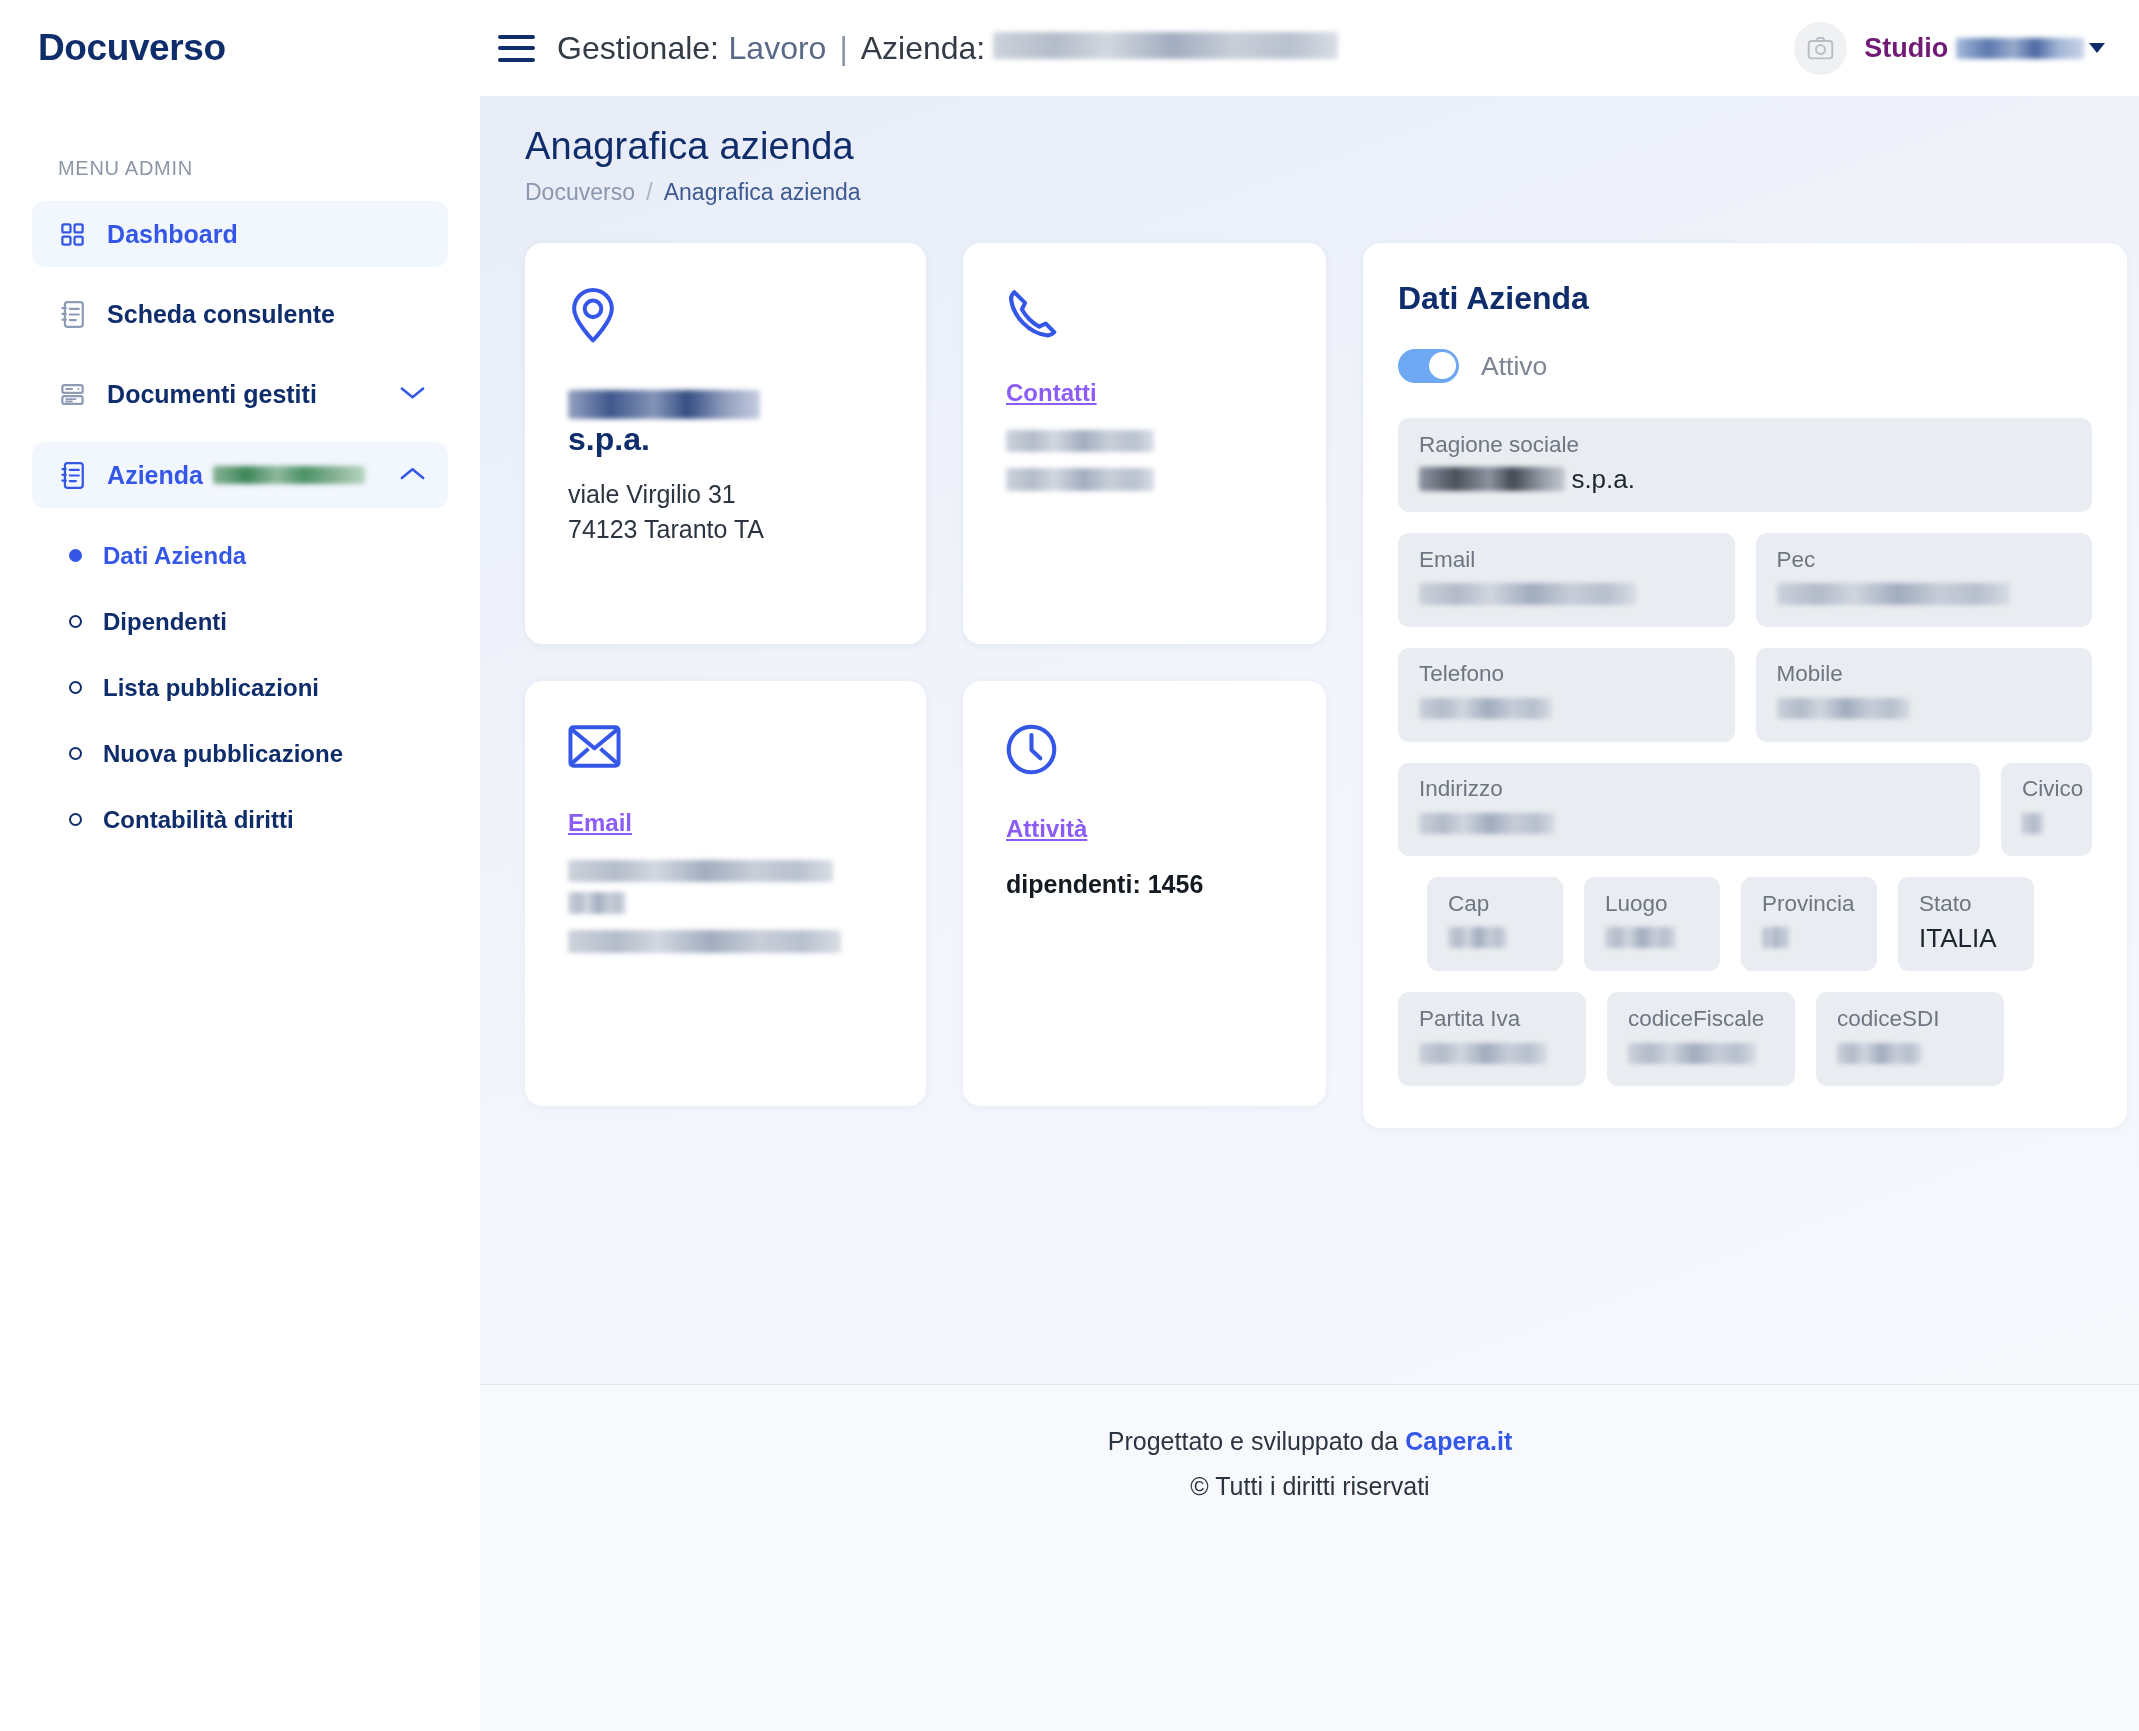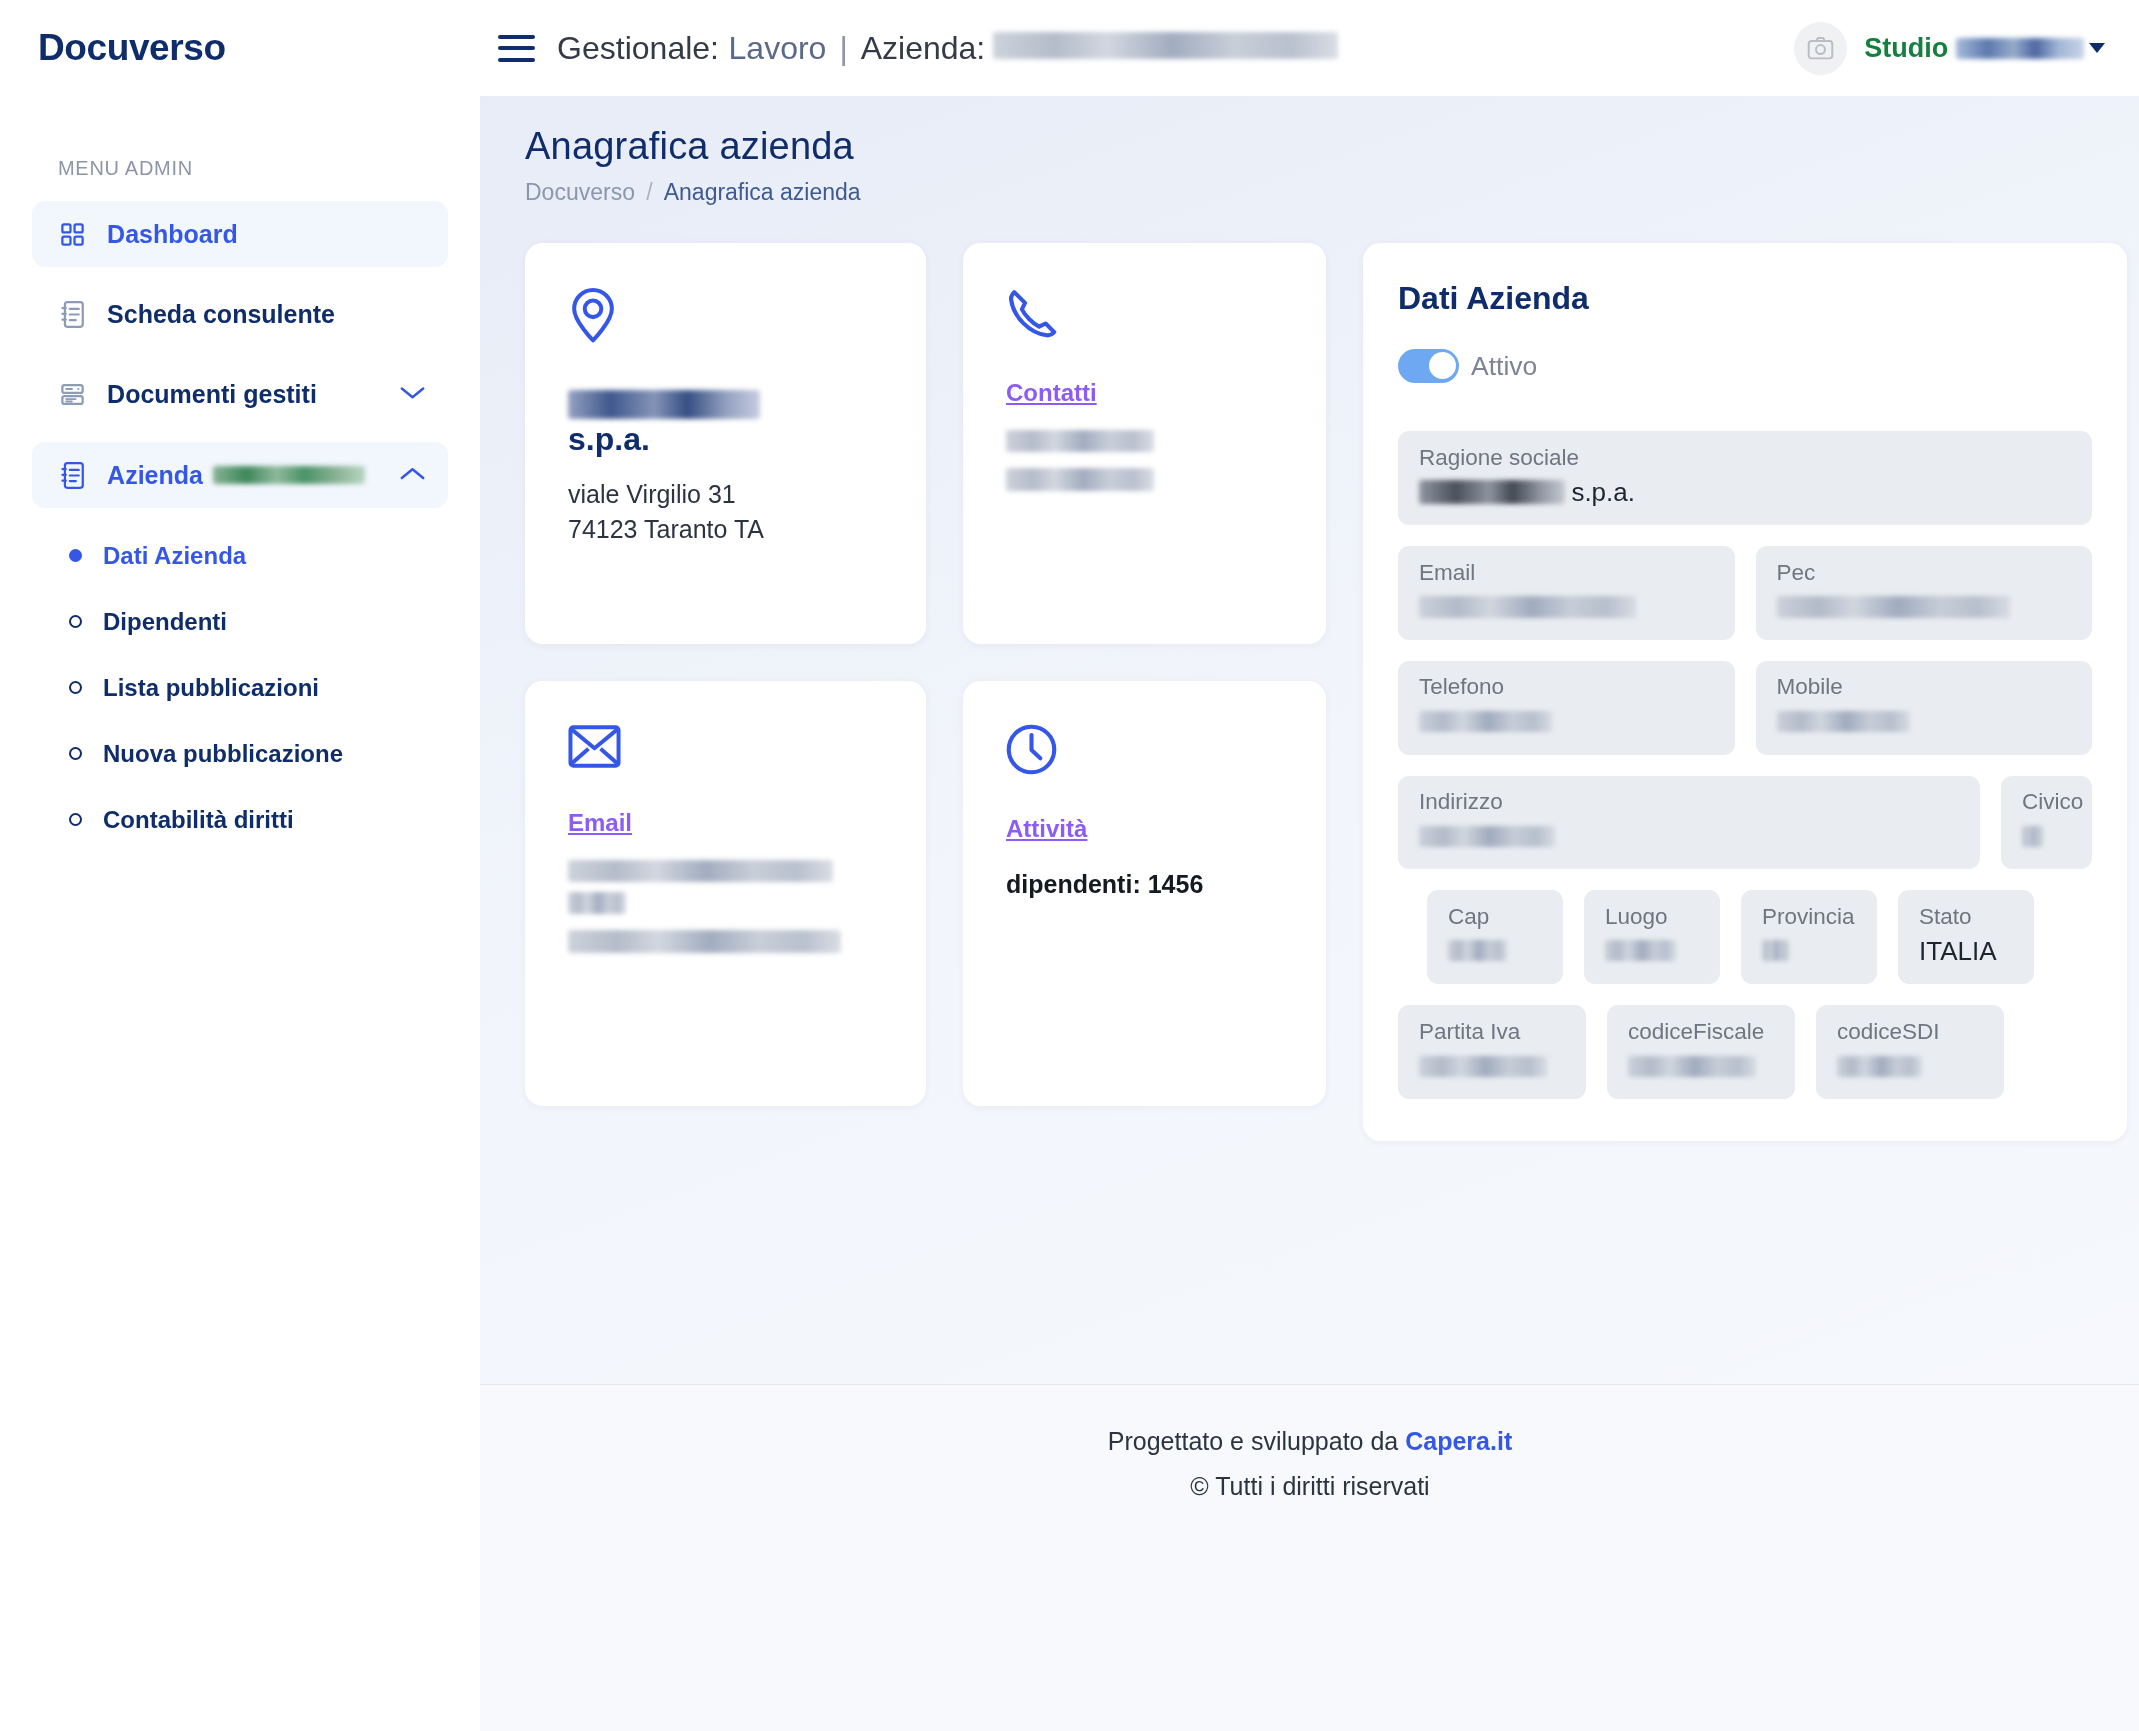--- a/index.html
+++ b/index.html
@@ -63,21 +63,21 @@
 
   .topbar-right {
     margin-left: auto; margin-right: 35px;
     display: flex; align-items: center; gap: 17.6px;
   }
   .avatar {
     width: 53px; height: 53px; border-radius: 50%;
     background: #f0f1f3; display: flex; align-items: center; justify-content: center;
   }
   .user-name {
-    font-size: 27px; font-weight: 700; color: #15803d;
+    font-size: 27px; font-weight: 700; color: #701a75;
     display: flex; align-items: center;
   }
   .caret-down {
     width: 0; height: 0; margin-left: 4.8px;
     border-left: 8.8px solid transparent; border-right: 8.8px solid transparent;
     border-top: 10.4px solid #0f2d6b;
   }
 
   
   .sidebar {
@@ -153,21 +153,21 @@
   .kv { font-size: 25px; color: #2b3440; line-height: 1.45; }
   .kv b { color: #141a22; }
 
   
   .panel {
     background: #ffffff; border-radius: 17.6px;
     box-shadow: 0 1.6px 8px rgba(30,48,90,.05);
     width: 764px; padding: 37px 35px 42px 35px;
   }
   .panel-title { font-size: 32px; font-weight: 700; color: #0f2d6b; margin-bottom: 32px; }
-  .toggle-row { display: flex; align-items: center; gap: 12px; margin-bottom: 48px; }
+  .toggle-row { display: flex; align-items: center; gap: 22px; margin-bottom: 35px; }
   .switch {
     width: 61px; height: 34px; border-radius: 17px; background: #6ea8f2;
     position: relative; cursor: pointer;
   }
   .switch .knob {
     position: absolute; top: 3.2px; right: 3.2px;
     width: 27px; height: 27px; border-radius: 50%; background: #ffffff;
   }
   .toggle-label { font-size: 26.5px; color: #7d8594; }
 

